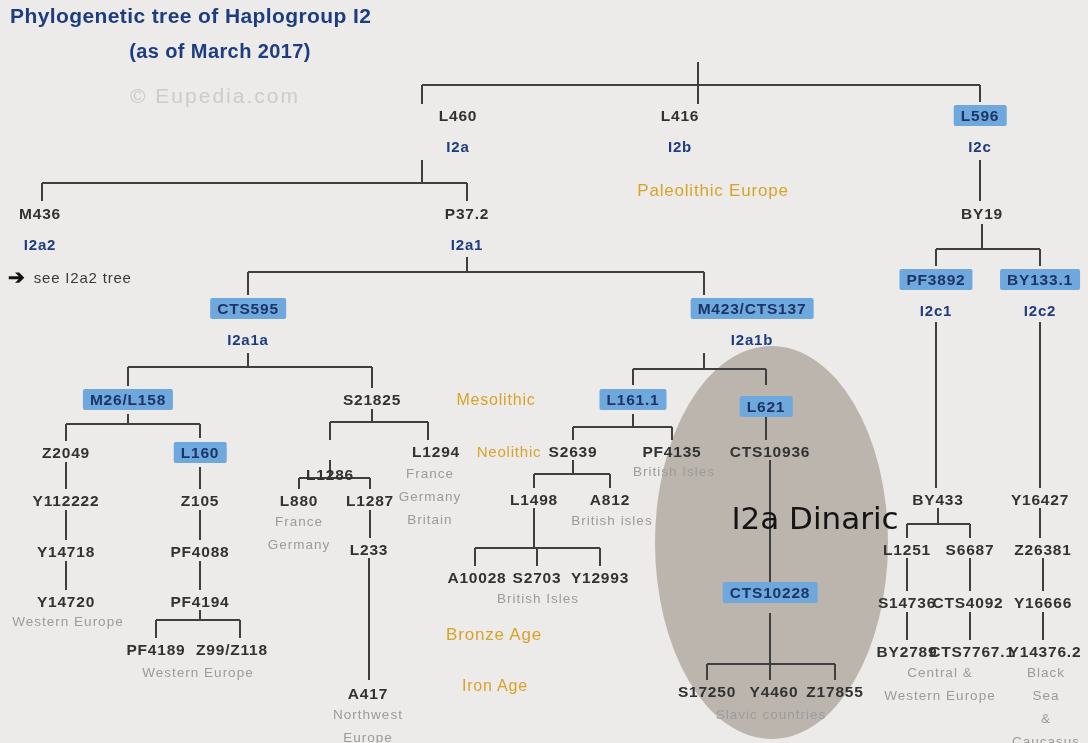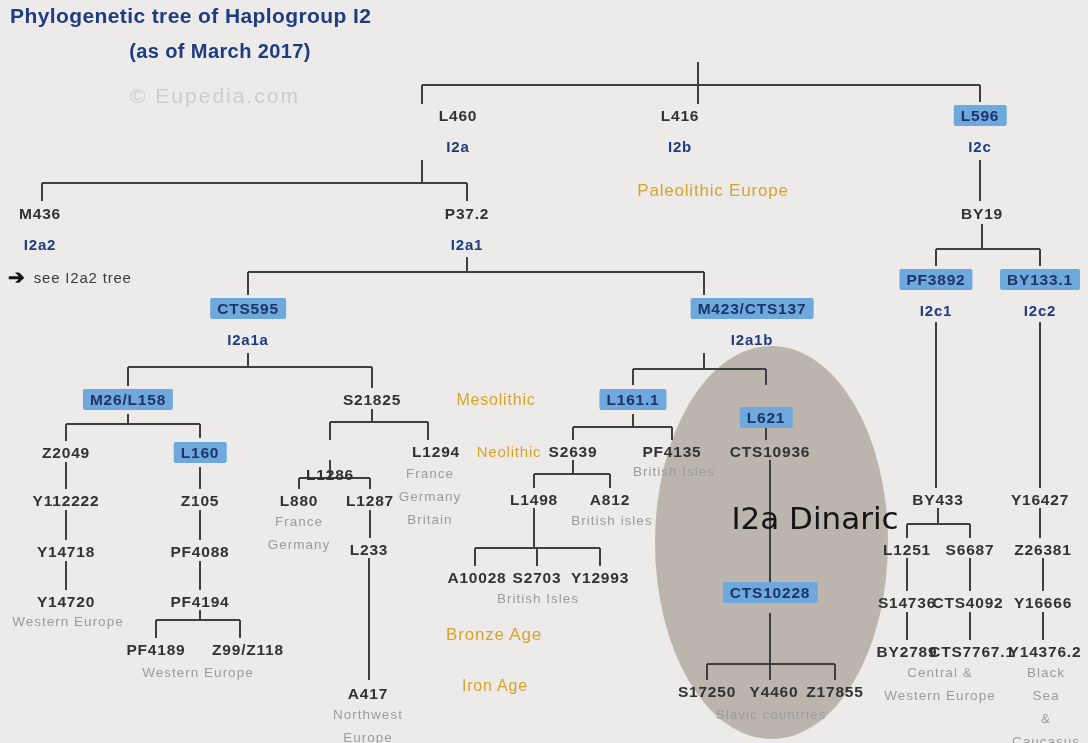--- a/index.html
+++ b/index.html
@@ -209,21 +209,21 @@
       </div>
       <div class="node" style="left: 66px; top: 593px;">
         <div class="label">Y14720</div>
       </div>
       <div class="node" style="left: 200px; top: 593px;">
         <div class="label">PF4194</div>
       </div>
       <div class="node" style="left: 156px; top: 641px;">
         <div class="label">PF4189</div>
       </div>
-      <div class="node" style="left: 248px; top: 641px; justify-content: center;">
+      <div class="node" style="left: 232px; top: 641px; justify-content: center;">
         <div class="label">Z99/Z118</div>
       </div>
       <div class="node" style="left: 330px; top: 466px;">
         <div class="label">L1286</div>
       </div>
       <div class="node" style="left: 436px; top: 443px;">
         <div class="label">L1294</div>
       </div>
       <div class="node" style="left: 299px; top: 492px;">
         <div class="label">L880</div>
@@ -233,21 +233,21 @@
       </div>
       <div class="node" style="left: 369px; top: 541px;">
         <div class="label">L233</div>
       </div>
       <div class="node" style="left: 368px; top: 685px;">
         <div class="label">A417</div>
       </div>
       <div class="node" style="left: 633px; top: 391px;">
         <div class="label hl">L161.1</div>
       </div>
-      <div class="node" style="left: 766px; top: 409px;">
+      <div class="node" style="left: 766px; top: 398px;">
         <div class="label hl">L621</div>
       </div>
       <div class="node" style="left: 573px; top: 443px;">
         <div class="label">S2639</div>
       </div>
       <div class="node" style="left: 672px; top: 443px;">
         <div class="label">PF4135</div>
       </div>
       <div class="node" style="left: 770px; top: 443px;">
         <div class="label">CTS10936</div>

